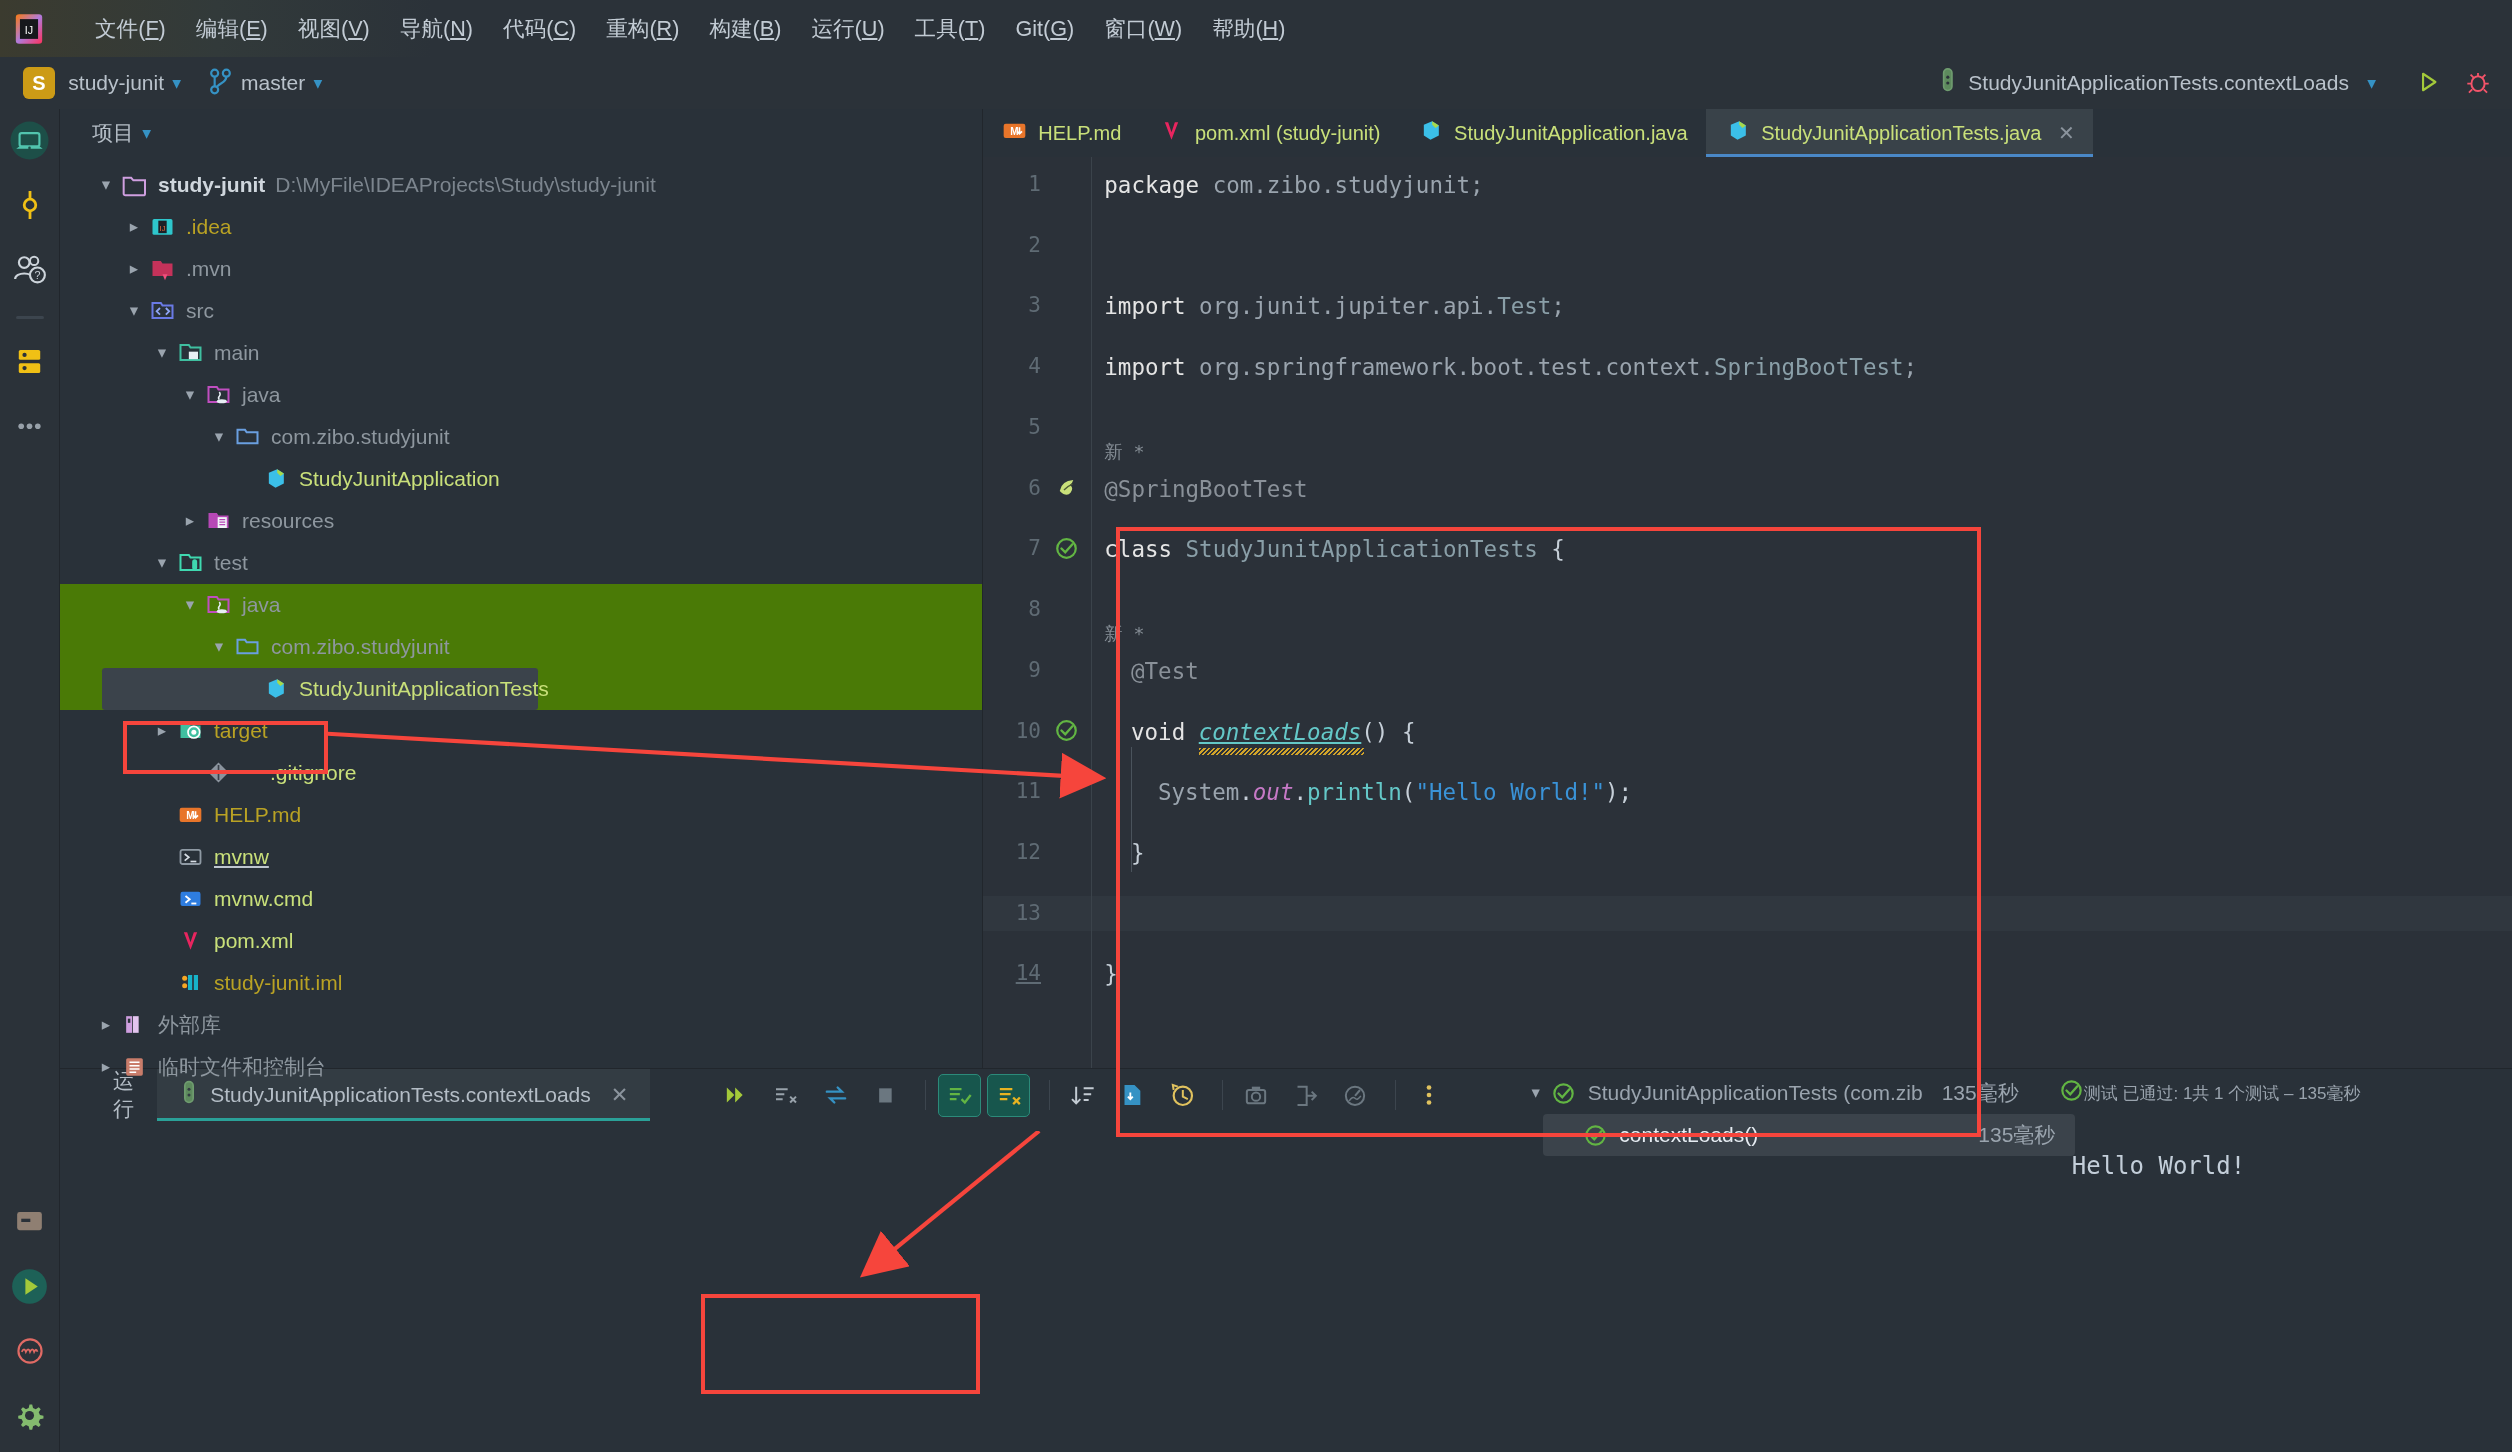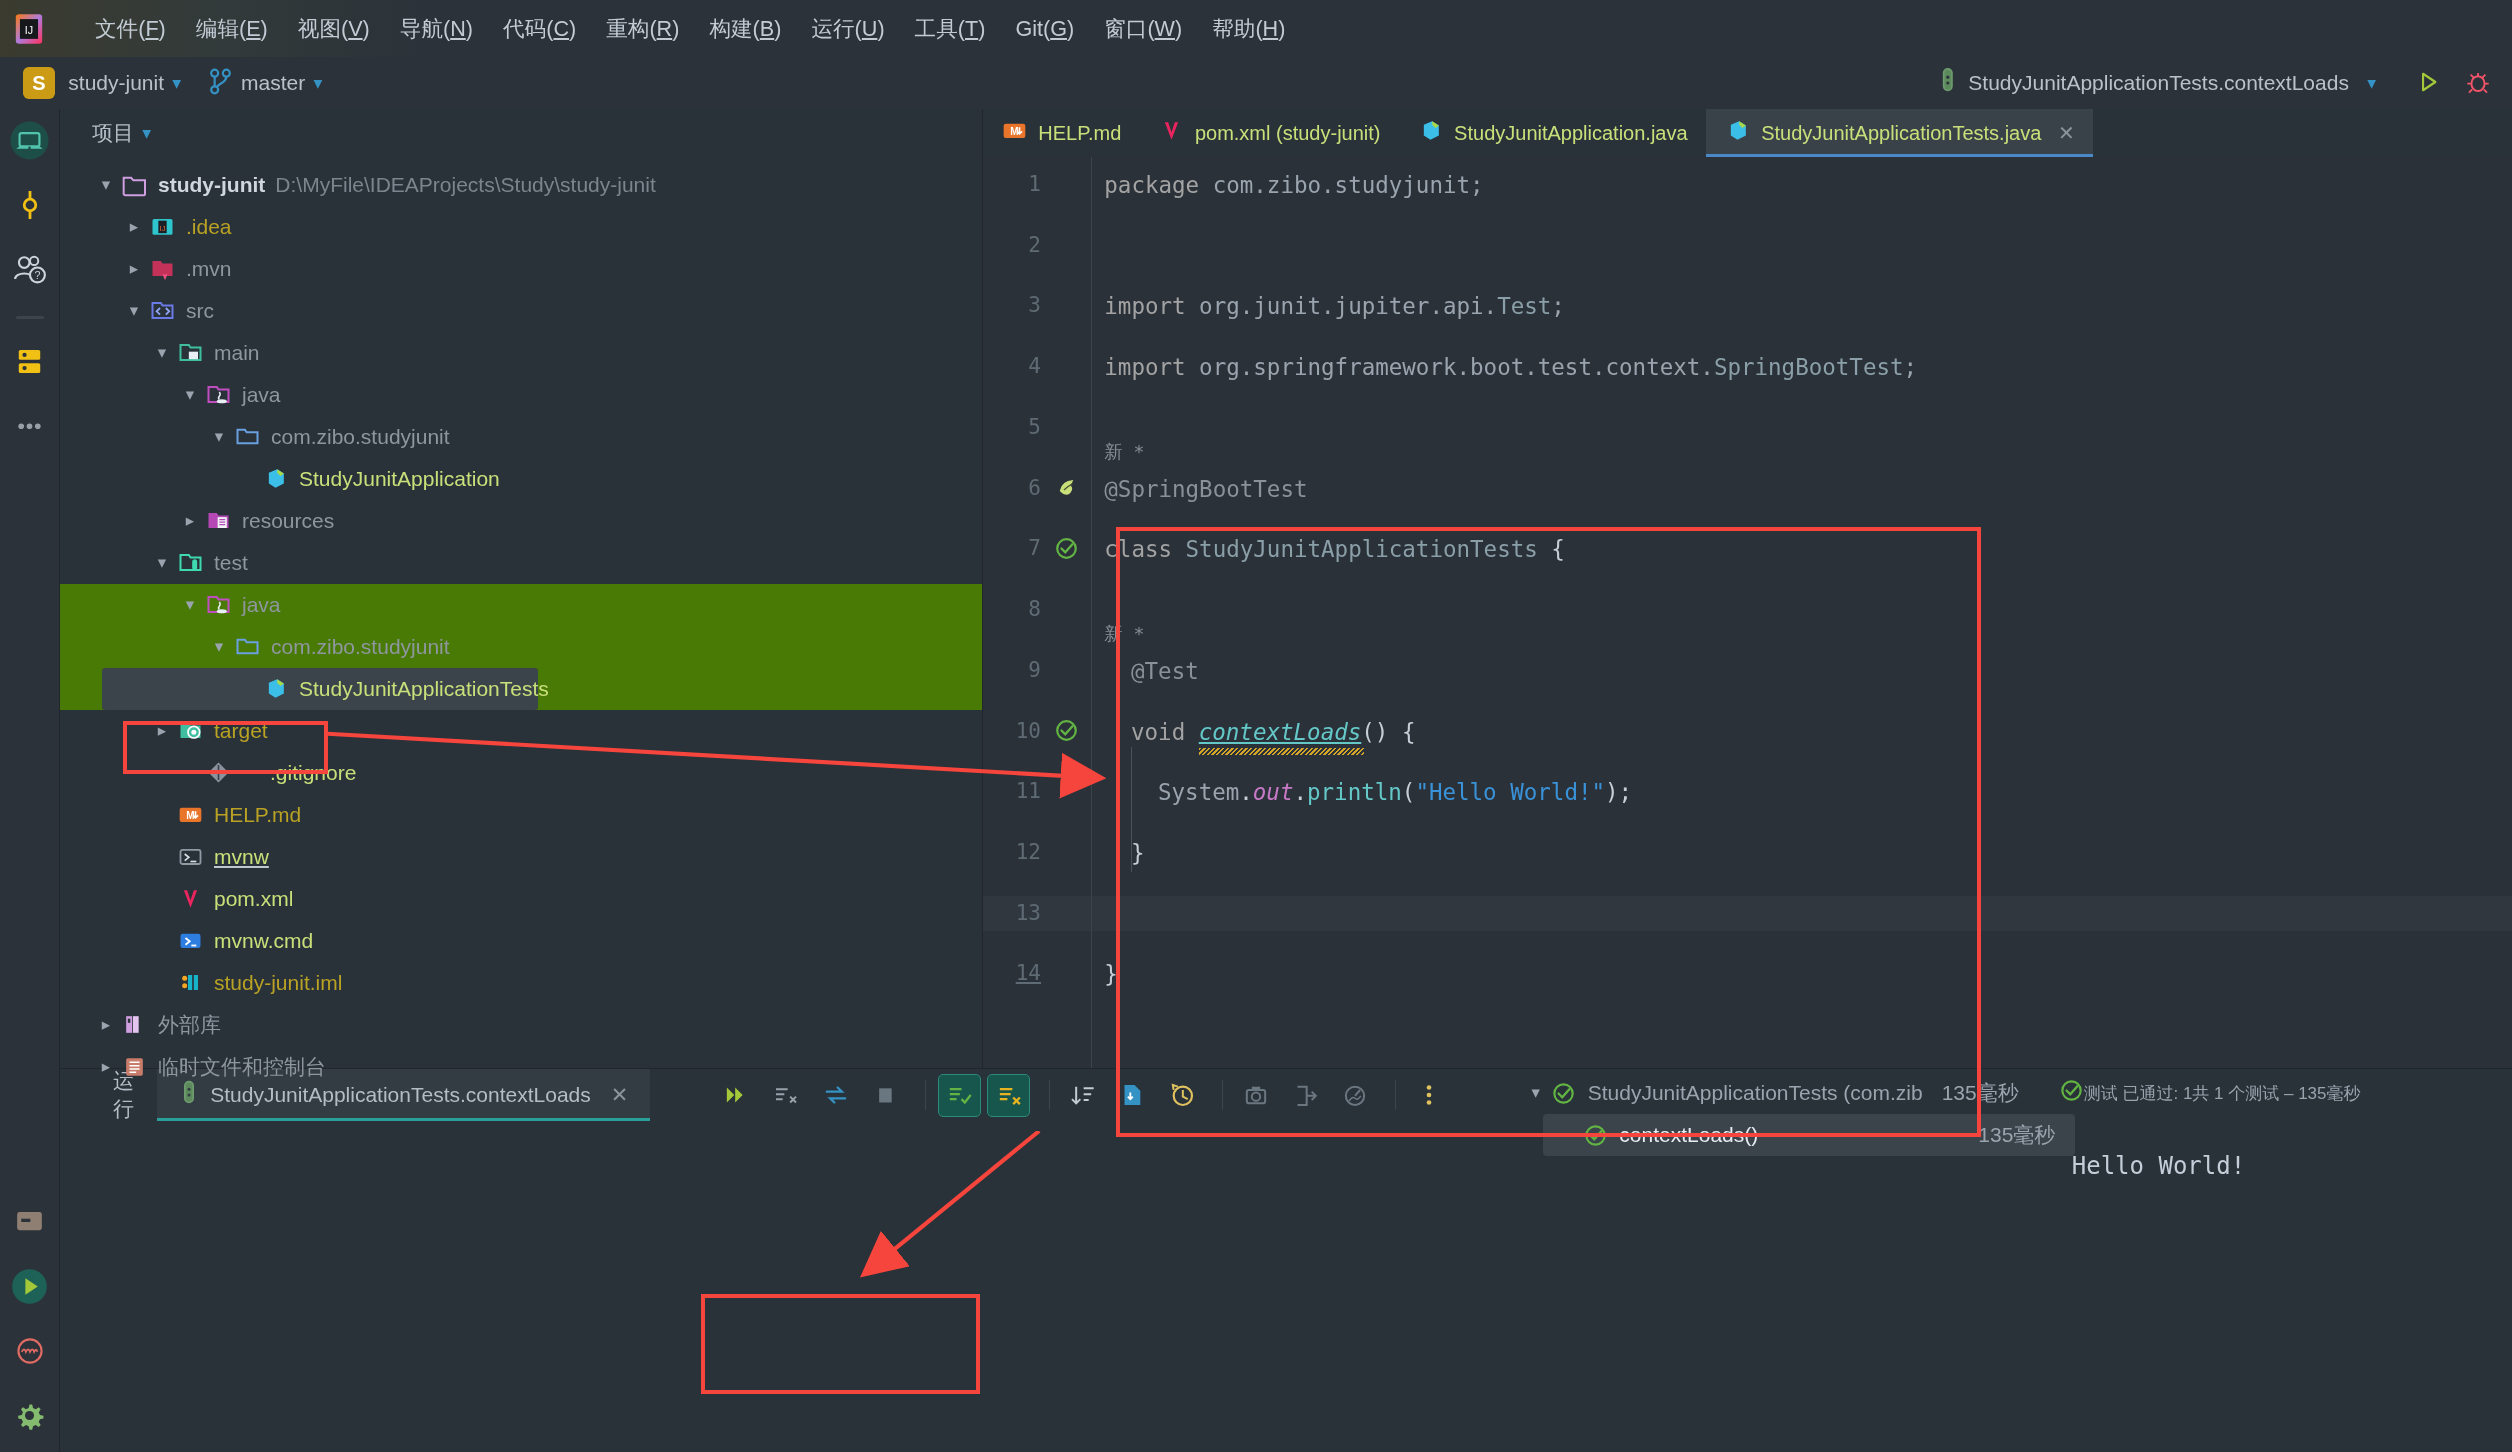--- a/index.html
+++ b/index.html
@@ -86,21 +86,21 @@
   .tab .x{ color:#8b949d; font-size:20px; margin-left:6.7px;}
   .code-area{ flex:1; display:flex; position:relative; background:#2b3139; overflow:hidden;}
   .gutter{ width:108px; flex:0 0 108px; position:relative; }
   .codewrap{ flex:1; position:relative; font-family:"DejaVu Sans Mono", monospace; font-size:22.5px;}
   .ln{ position:absolute; right:50px; color:#5f6b74; font-size:21px; font-family:"DejaVu Sans Mono", monospace;}
   .gico{ position:absolute; right:10px; width:28px;height:28px;}
   .cl{ position:absolute; left:13.3px; white-space:pre; }
   .caretline{ position:absolute; left:0; right:0; height:35px; background:#30373f;}
   .vline{ position:absolute; top:0; bottom:0; width:0.8px; background:#3b434b;}
   .indent-guide{ position:absolute; width:0.8px; background:#4a535c;}
-  .kw{ color:#a3a3a3;margin-top:48px; }
+  .kw{ color:#e5e5e5;margin-top:48px; }
   .id{ color:#9aa4ae; }
   .cls{ color:#8a9fa8; }
   .anno{ color:#8a9199; }
   .str{ color:#3a93d8; }
   .mfield{ color:#c679c6; font-style:italic; }
   .mcall{ color:#64c8c8; }
   .mdecl{ color:#64c8c8; font-style:italic; text-decoration:underline; text-decoration-color:#64c8c8;}
   .punc{ color:#c6cfd8; }
   .inlay{ color:#848c94; font-size:18.3px; }
   .squig{ position:absolute; height:6.7px;
@@ -461,35 +461,35 @@
                     <path d="M9 12 L14 16 L9 20" stroke="#d7dee5" stroke-width="2" fill="none"></path>
                     <path d="M16 21 h7" stroke="#d7dee5" stroke-width="2"></path>
                   </svg>
                 </span>
                 <span class="lbl green">mvnw</span>
               </div>
               <div class="row" style="padding-left: 88px;">
                 <span class="arrow hidden"></span>
                 <span class="ico">
                   <svg width="27" height="25" viewBox="0 0 32 30">
-                    <path d="M8 5 L16 26 L24 5 L20 5 L16 17 L12 5 Z" fill="#e8255f"></path>
-                  </svg>
-                </span>
-                <span class="lbl green">pom.xml</span>
-              </div>
-              <div class="row" style="padding-left: 88px;">
-                <span class="arrow hidden"></span>
-                <span class="ico">
-                  <svg width="27" height="25" viewBox="0 0 32 30">
                     <rect x="4" y="7" width="24" height="17" rx="2.5" fill="#2e7de0"></rect>
                     <path d="M10 12 L15 16 L10 20" stroke="#fff" stroke-width="2.2" fill="none"></path>
                     <path d="M17 21 h6" stroke="#fff" stroke-width="2.2"></path>
                   </svg>
                 </span>
                 <span class="lbl green">mvnw.cmd</span>
+              </div>
+              <div class="row" style="padding-left: 88px;">
+                <span class="arrow hidden"></span>
+                <span class="ico">
+                  <svg width="27" height="25" viewBox="0 0 32 30">
+                    <path d="M8 5 L16 26 L24 5 L20 5 L16 17 L12 5 Z" fill="#e8255f"></path>
+                  </svg>
+                </span>
+                <span class="lbl green">pom.xml</span>
               </div>
               <div class="row" style="padding-left: 88px;">
                 <span class="arrow hidden"></span>
                 <span class="ico">
                   <svg width="27" height="25" viewBox="0 0 32 30">
                     <rect x="13" y="6" width="5" height="18" fill="#17b3c9"></rect>
                     <rect x="20" y="6" width="5" height="18" fill="#17b3c9"></rect>
                     <circle cx="9" cy="10" r="3" fill="#f5a623"></circle>
                     <circle cx="9" cy="19" r="3" fill="#f5a623"></circle>
                   </svg>

